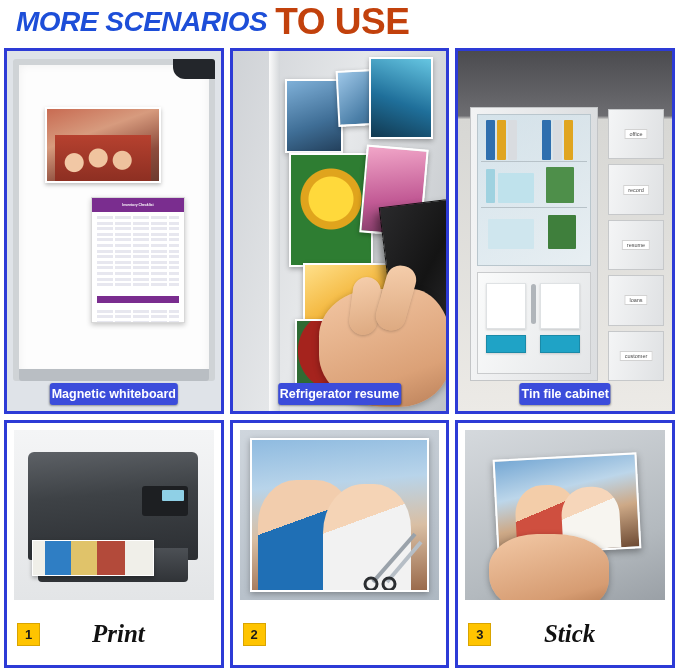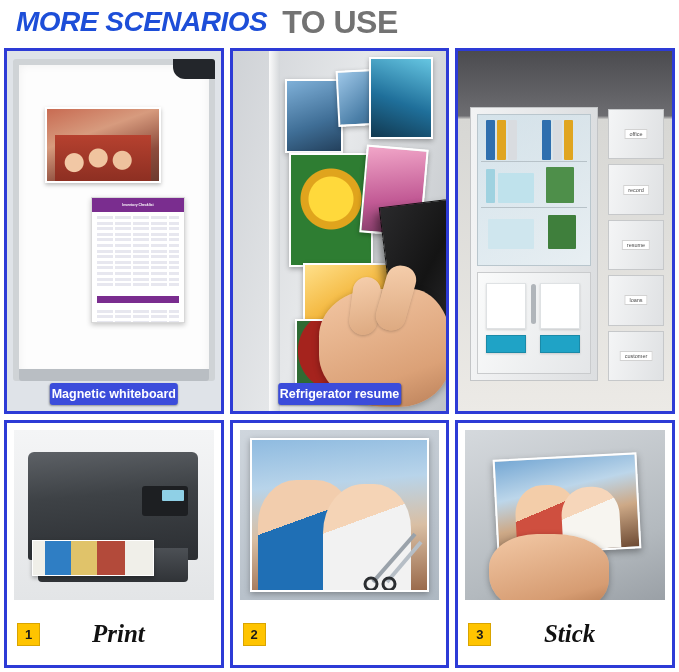--- a/index.html
+++ b/index.html
@@ -15,22 +15,22 @@
   .headline{
     position:absolute;left:0;top:0;width:679px;height:44px;
     display:flex;align-items:center;padding-left:16px;box-sizing:border-box;
   }
   .headline .big{
     font-size:28px;font-weight:bold;color:#1d4ed8;letter-spacing:-0.5px;
     line-height:40px;
     font-style:italic;
   }
   .headline .small{
-    font-size:32px;font-weight:bold;color:#737373;letter-spacing:-0.5px;
-    line-height:40px;margin-left:15px;
+    font-size:37px;font-weight:bold;color:#c2410c;letter-spacing:-0.5px;
+    line-height:40px;margin-left:8px;
   }
 
   
   .top-row{
     position:absolute;left:4px;top:48px;width:671px;height:366px;
     display:flex;gap:6px;
   }
   .scene{
     position:relative;flex:1;border:3px solid #2d3bd6;box-sizing:border-box;
     overflow:hidden;background:#dfe3e8;
@@ -319,20 +319,21 @@
           <span class="lbl">resume</span>
         </div>
         <div class="drawer">
           <span class="lbl">loans</span>
         </div>
         <div class="drawer">
           <span class="lbl">customer</span>
         </div>
       </div>
 
+      <div class="caption">Tin file cabinet</div>
     </div>
   </div>
 
   <div class="bottom-row">
 
     <div class="step">
       <div class="step-img">
         <div class="printer-bg"></div>
         <div class="printer">
           <div class="panel"></div>

